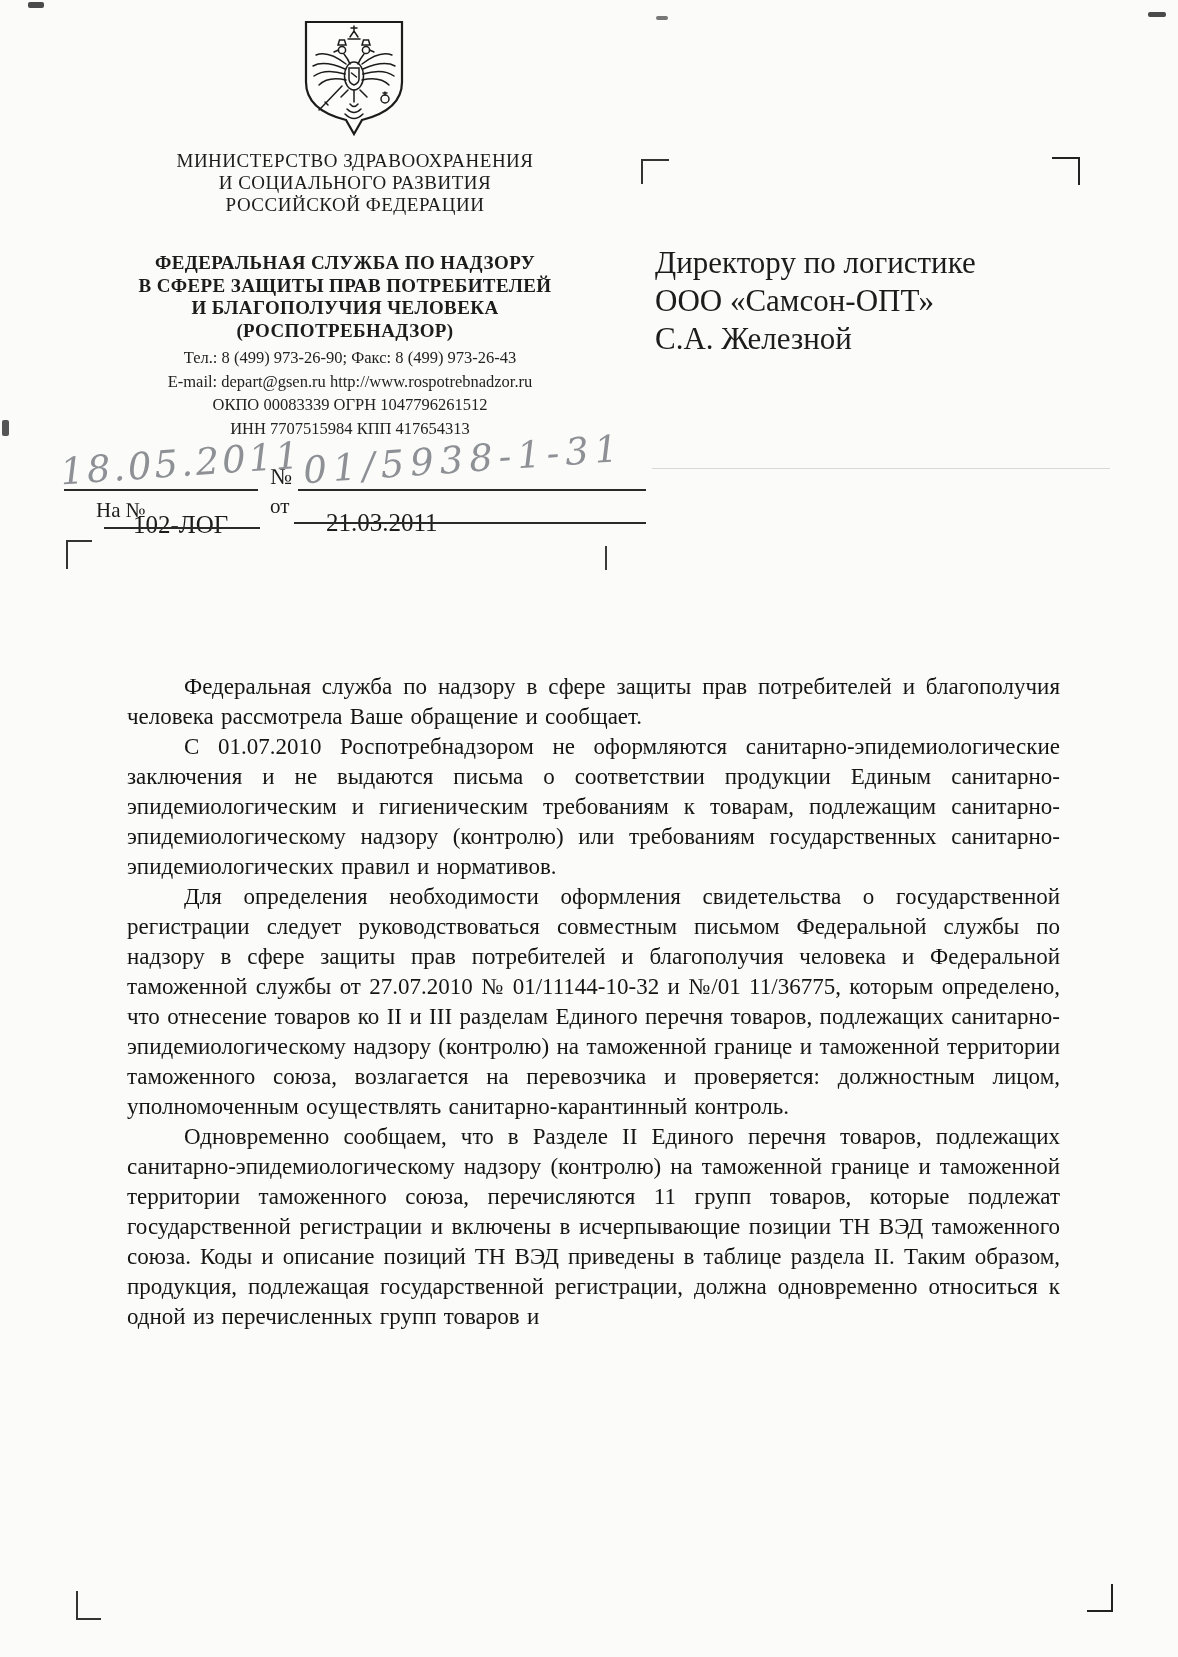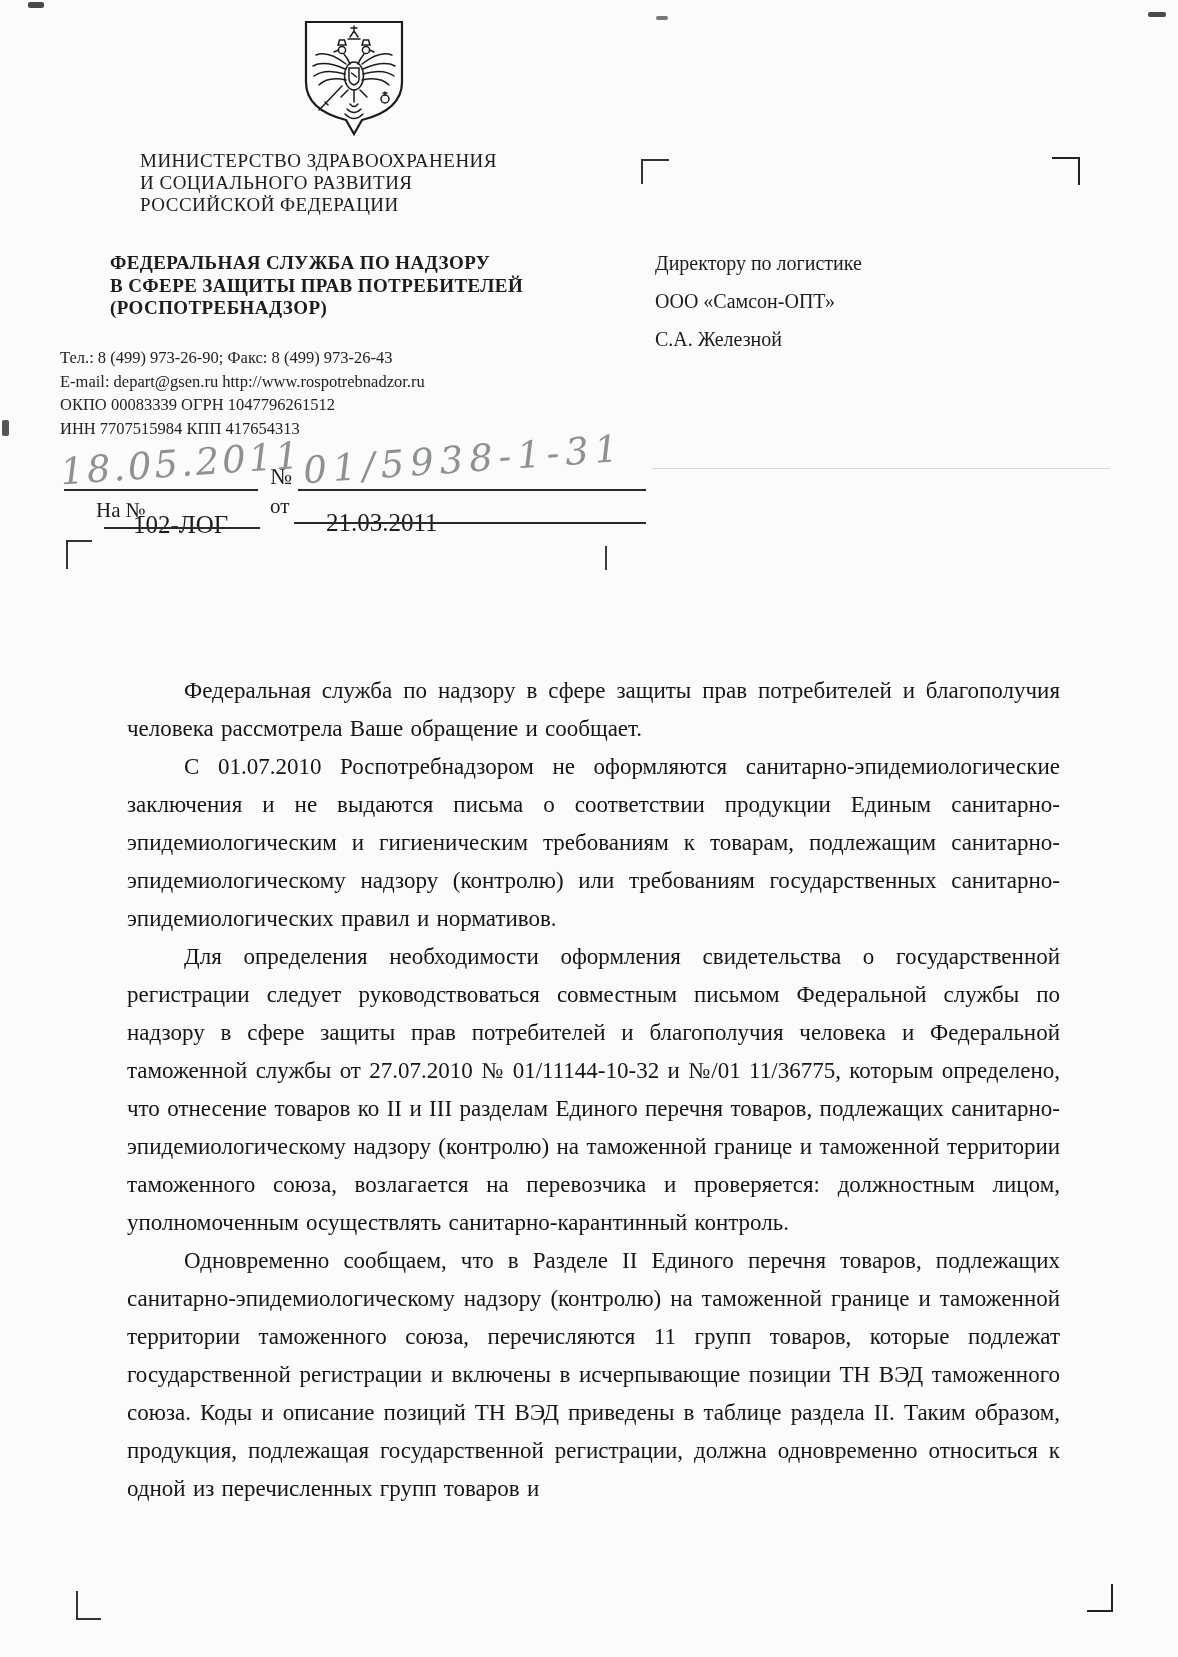--- a/index.html
+++ b/index.html
@@ -6,29 +6,29 @@
   body{
     width:1178px;height:1657px;
     background:#e9e9e7;
     font-family:"Liberation Serif", serif;
   }
   .page{
     position:relative;width:1178px;height:1657px;
     background:#fbfbfa;color:#1c1c1c;overflow:hidden;
   }
   .abs{position:absolute;}
-  .center{text-align:left;}
+  .center{text-align:center;}
   .ministry{left:140px;top:150px;width:430px;font-size:19px;line-height:22px;letter-spacing:.5px;}
   .service{left:110px;top:252px;width:470px;font-size:19px;line-height:22.5px;font-weight:bold;letter-spacing:.4px;}
   .contacts{left:60px;top:346px;width:580px;font-size:16.5px;line-height:23.5px;color:#222;}
-  .recipient{left:655px;top:244px;font-size:20px;line-height:38px;}
+  .recipient{left:655px;top:244px;font-size:31px;line-height:38px;}
   .subject{left:130px;top:568px;font-size:24px;line-height:37px;}
   .bodytext{
     left:127px;top:672px;width:933px;
-    font-size:23px;line-height:38px;text-align:justify;word-spacing:1.5px;color:#151515;
+    font-size:23px;line-height:30px;text-align:justify;word-spacing:1.5px;color:#151515;
   }
   .bodytext p{margin:0;text-indent:57px;}
   .rule{position:absolute;height:0;border-top:2px solid #2a2a2a;}
   .rule-faint{position:absolute;height:0;border-top:1px solid #d9d9d4;}
   .hand{
     position:absolute;font-family:"DejaVu Serif", serif;font-style:italic;
     color:#8d9094;white-space:nowrap;
   }
   .hw-date{left:60px;top:442px;font-size:37px;letter-spacing:3px;transform:rotate(-4deg);}
   .hw-num{left:303px;top:438px;font-size:37px;letter-spacing:6px;transform:rotate(-4deg);}
@@ -91,20 +91,21 @@
 
   <div class="abs ministry center">
     <div>МИНИСТЕРСТВО ЗДРАВООХРАНЕНИЯ</div>
     <div>И СОЦИАЛЬНОГО РАЗВИТИЯ</div>
     <div>РОССИЙСКОЙ ФЕДЕРАЦИИ</div>
   </div>
 
   <div class="abs service center">
     <div>ФЕДЕРАЛЬНАЯ СЛУЖБА ПО НАДЗОРУ</div>
     <div>В СФЕРЕ ЗАЩИТЫ ПРАВ ПОТРЕБИТЕЛЕЙ</div>
+    <div>И БЛАГОПОЛУЧИЯ ЧЕЛОВЕКА</div>
     <div>(РОСПОТРЕБНАДЗОР)</div>
   </div>
 
   <div class="abs contacts center">
     <div>Тел.: 8 (499) 973-26-90; Факс: 8 (499) 973-26-43</div>
     <div>E-mail: depart@gsen.ru  http://www.rospotrebnadzor.ru</div>
     <div>ОКПО 00083339  ОГРН 1047796261512</div>
     <div>ИНН 7707515984  КПП 417654313</div>
   </div>
 

